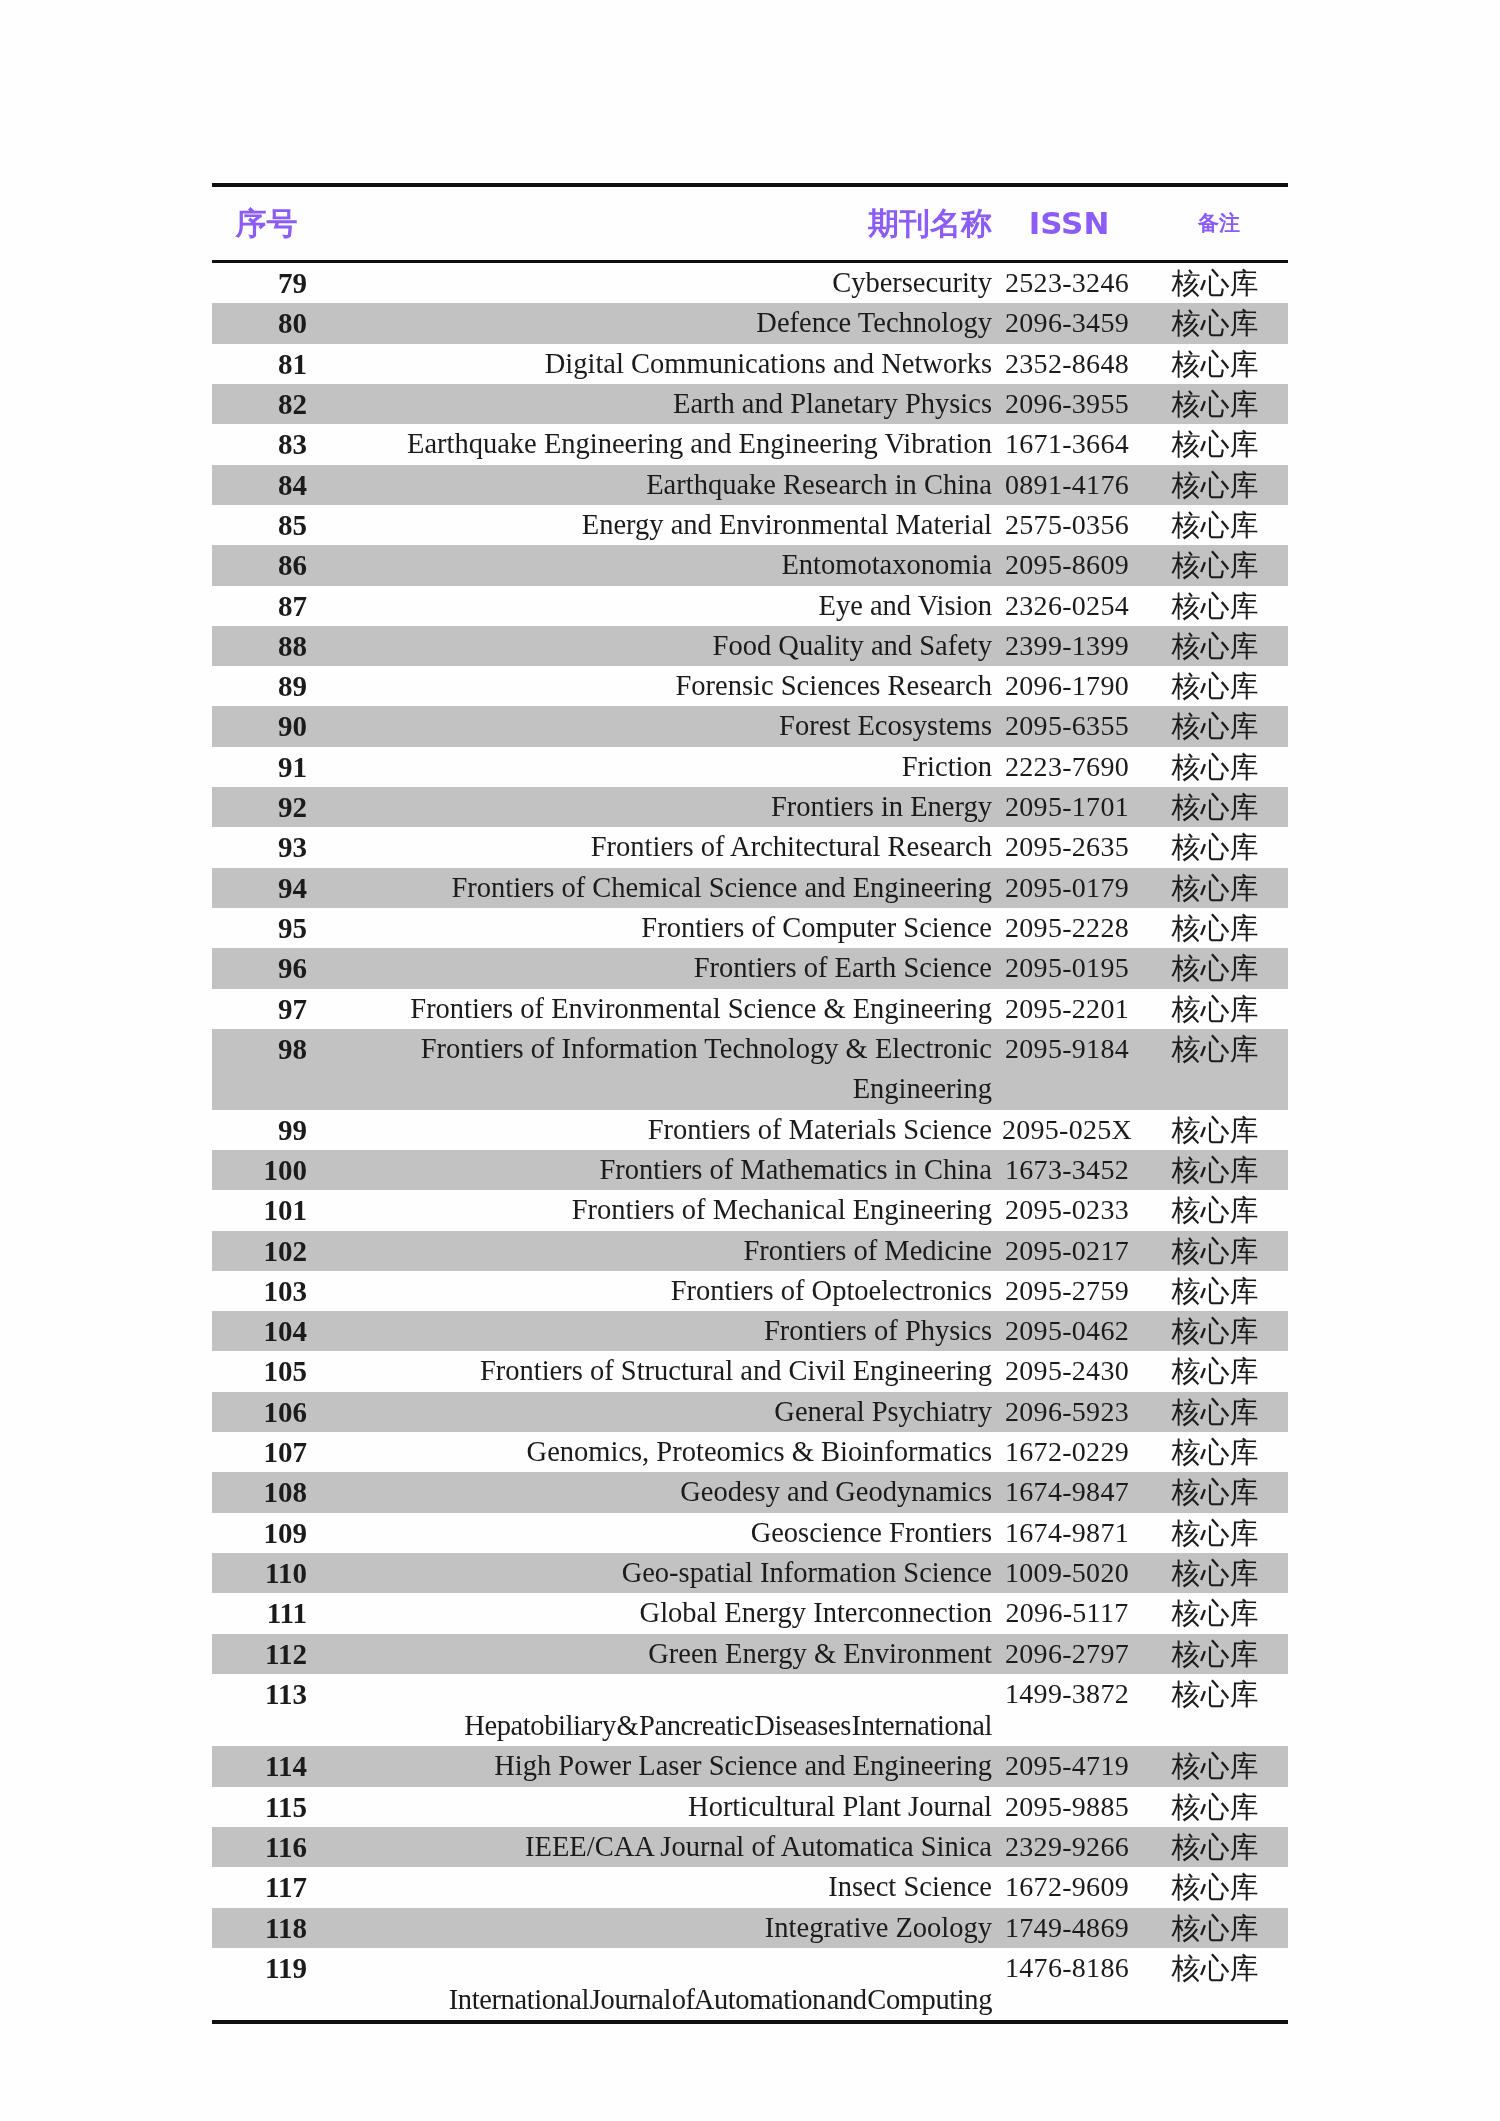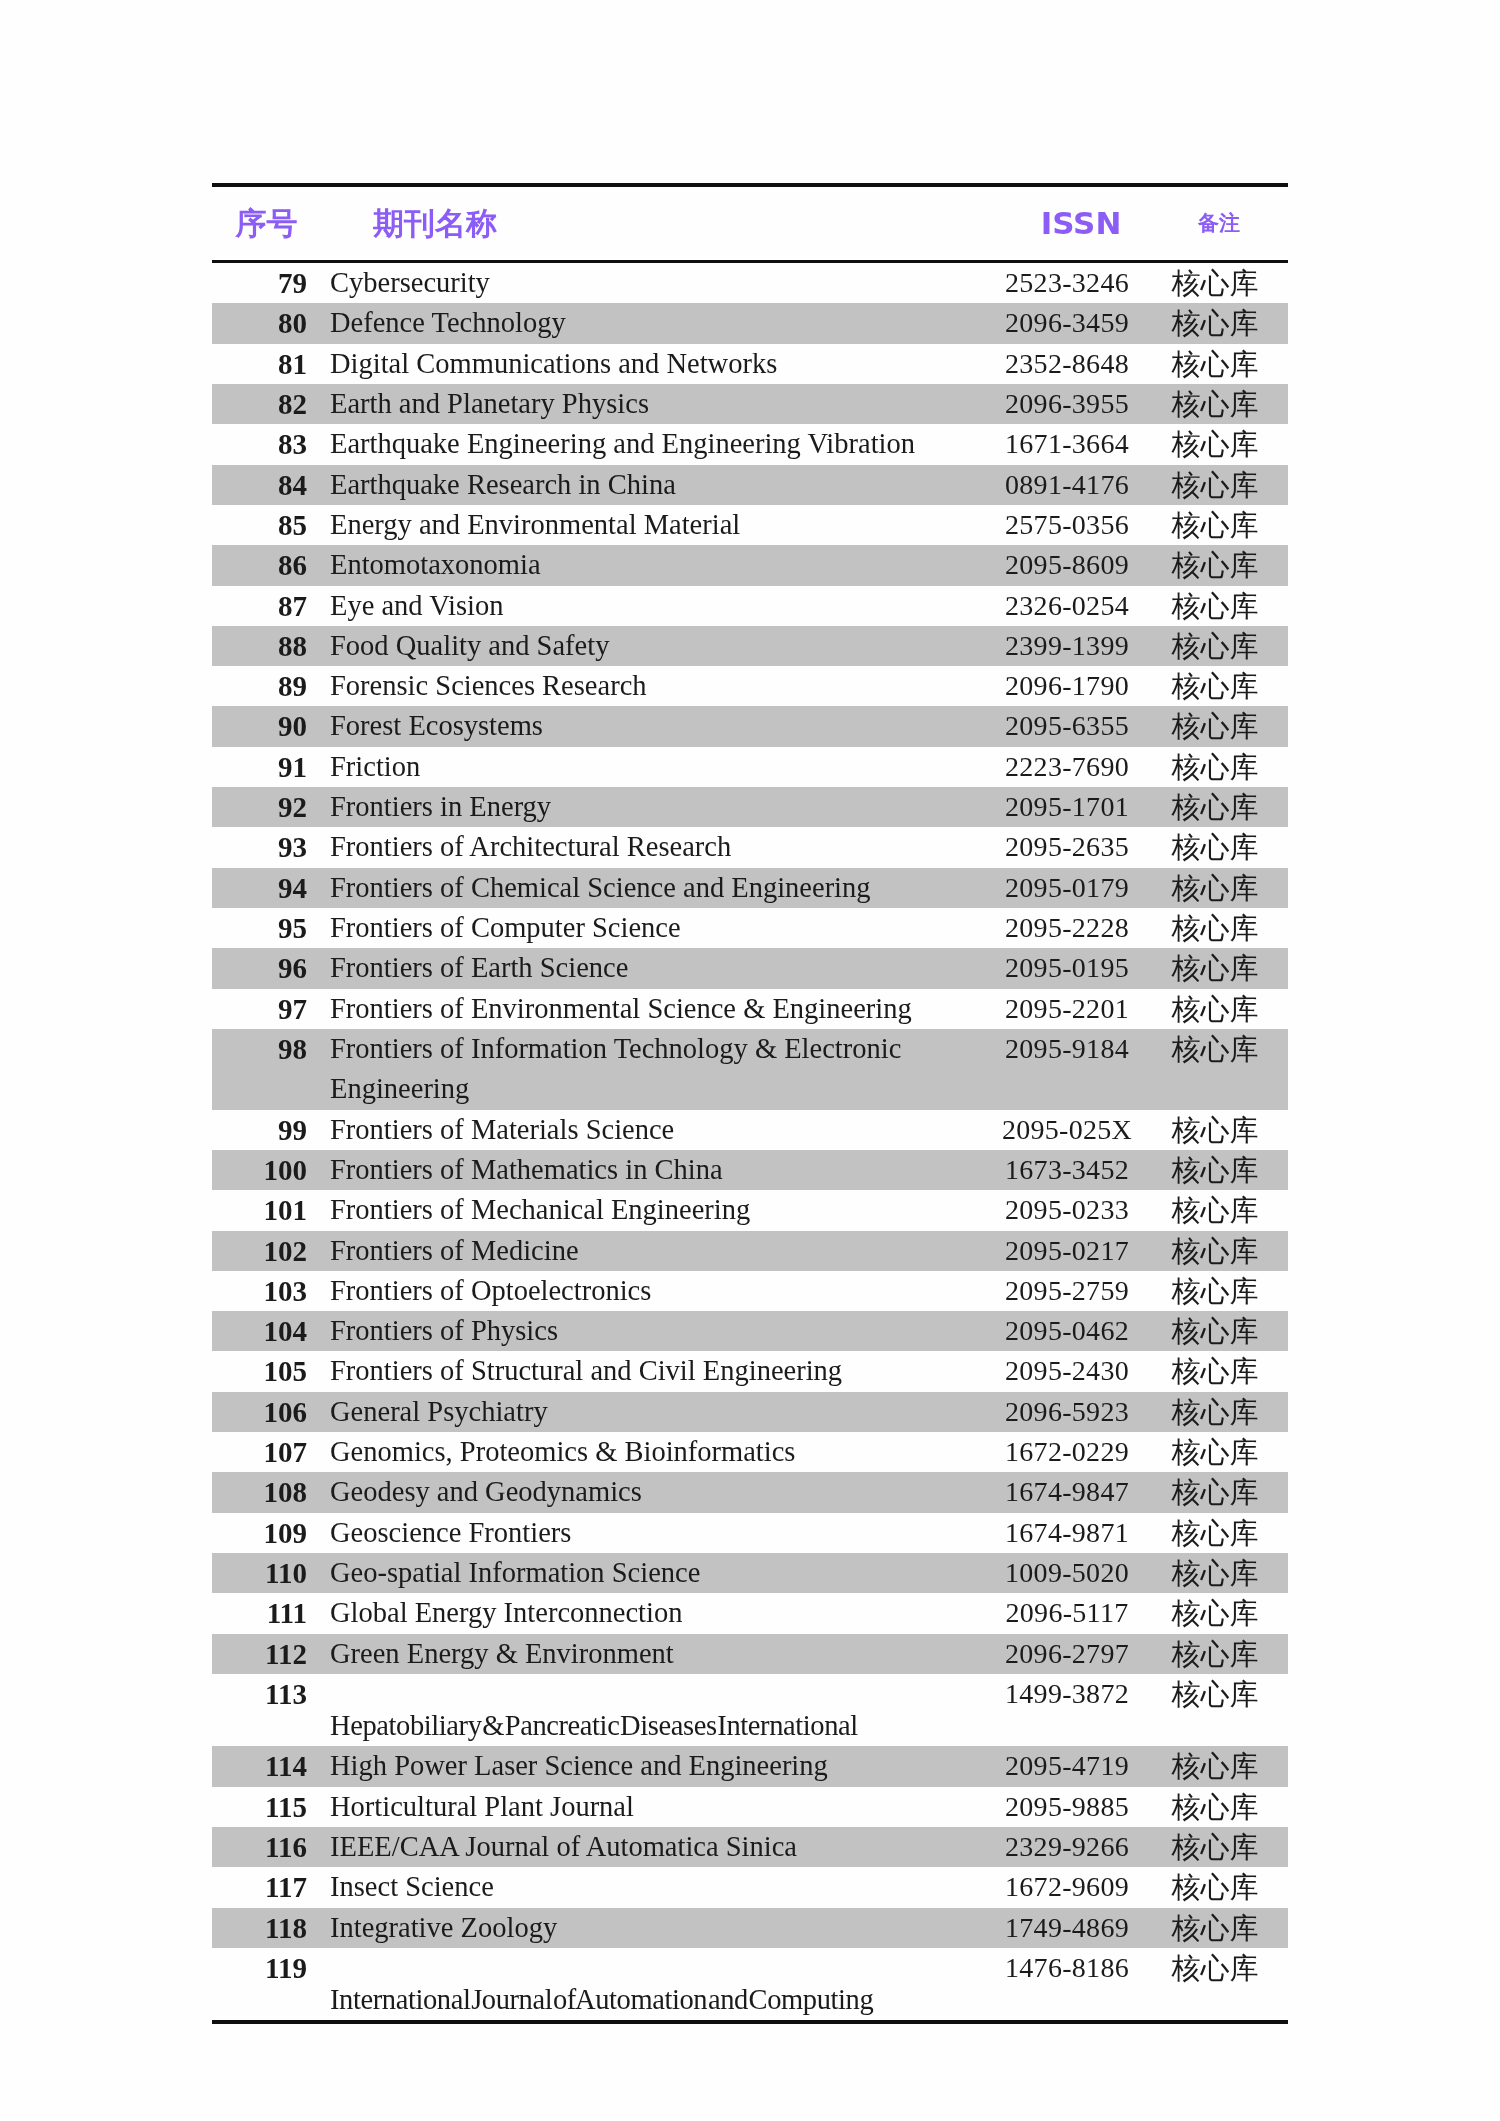--- a/index.html
+++ b/index.html
@@ -47,20 +47,21 @@
     text-align: right;
     font-weight: bold;
     font-size: 29px;
     flex: none;
   }
   .cell.name {
     flex: 1 1 auto;
     padding-left: 23px;
     white-space: pre-line;
     overflow: hidden;
+    text-align: right;
   }
   .cell.name.compact {
     letter-spacing: -0.4px;
     word-spacing: -6px;
     margin-top: 32px;
   }
   .cell.issn {
     width: 150px;
     flex: none;
     text-align: center;
@@ -69,21 +70,21 @@
   }
   .cell.note {
     width: 146px;
     flex: none;
     text-align: center;
     font-size: 29px;
   }
   
   .thead .num  { text-align: center; position: relative; left: 7px; font-size: 31px; }
   .thead .name { padding-left: 66px; white-space: nowrap; }
-  .thead .issn { position: relative; left: 14px; font-size: 31px; letter-spacing: 0; }
+  .thead .issn { position: relative; left: 2px; font-size: 31px; letter-spacing: 0; }
   .thead .note { position: relative; left: 4px; font-size: 21px; }
 </style>
 </head>
 <body>
 
 <div class="page">
   <div class="journal-table">
     <div class="thead">
       <div class="cell num">序号</div>
       <div class="cell name">期刊名称</div>

